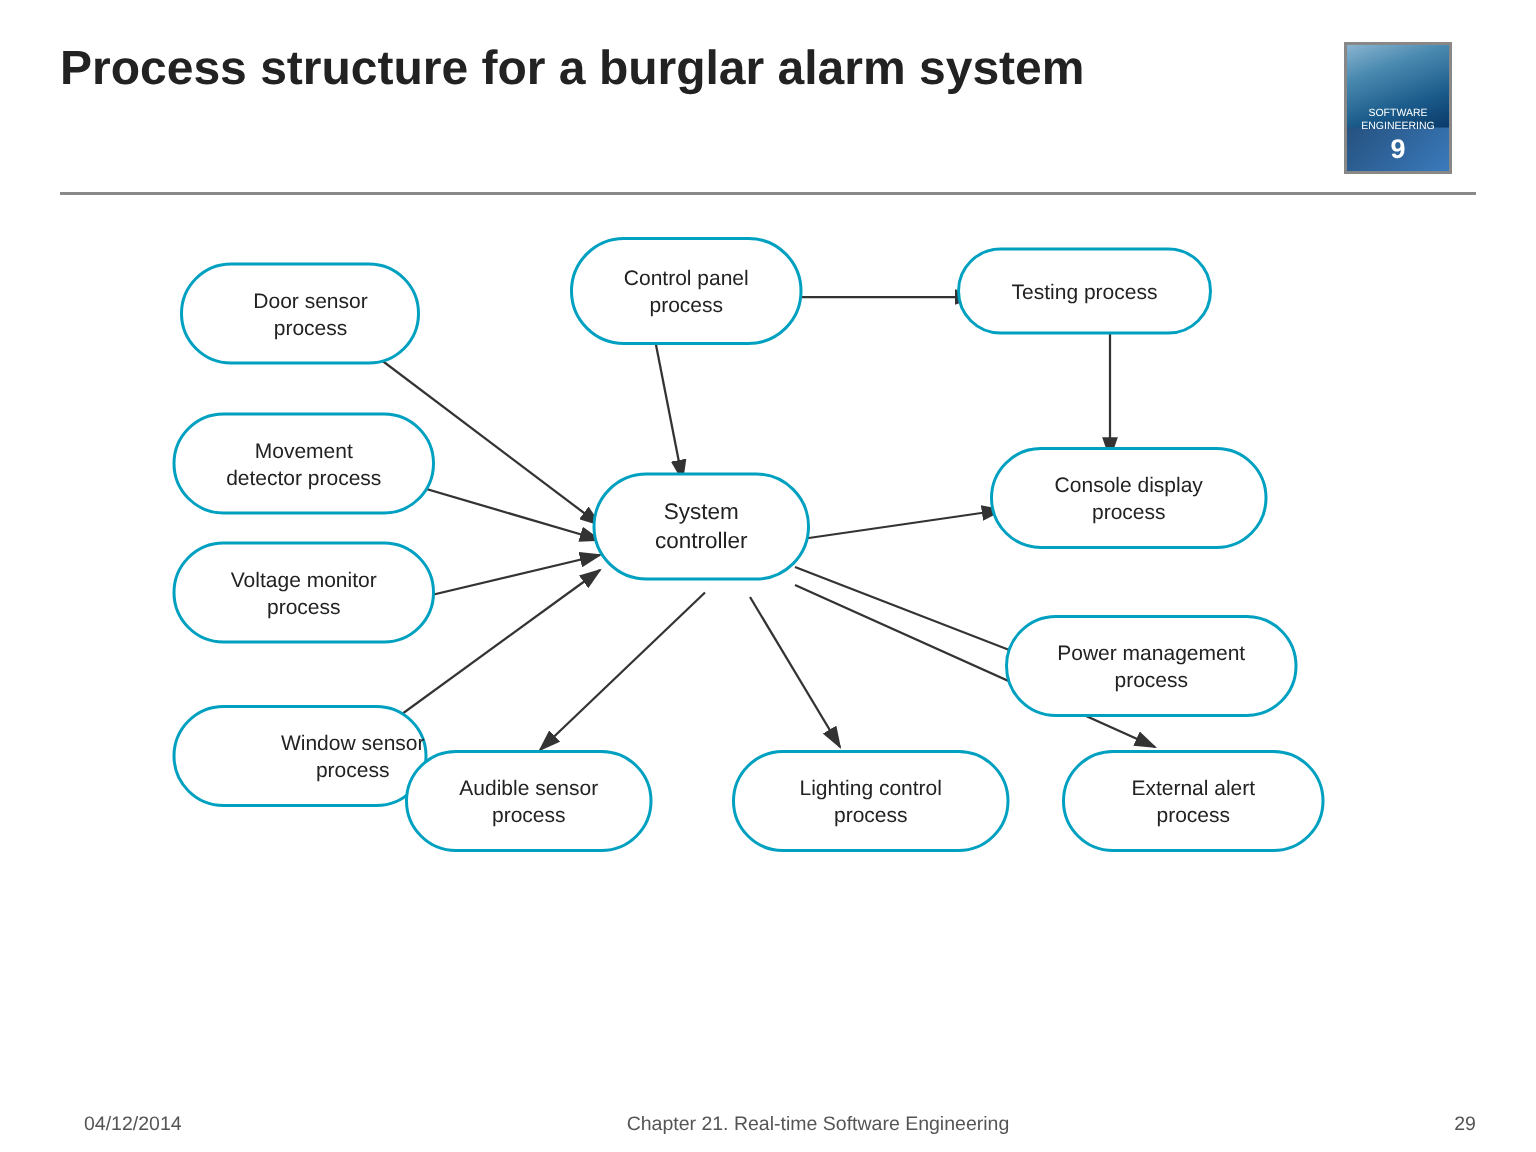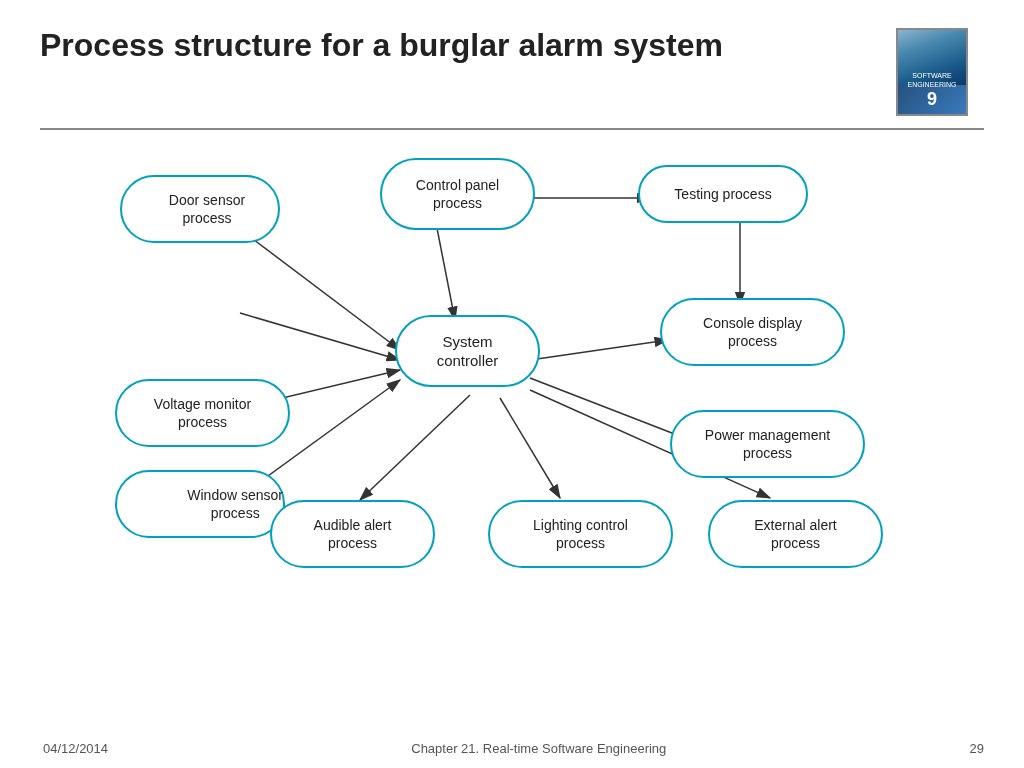--- a/index.html
+++ b/index.html
@@ -99,21 +99,21 @@
       top: 0; left: 0;
       width: 100%;
       height: 100%;
       pointer-events: none;
     }
 
     
     .footer {
       position: absolute;
       bottom: 0;
-      left: 3px;
+      left: 16px;
       right: 0;
       height: 40px;
       display: flex;
       align-items: center;
       justify-content: space-between;
       padding: 0 40px;
       font-size: 13px;
       color: #555;
     }
   </style>
@@ -162,22 +162,26 @@
     <line x1="460" y1="268" x2="520" y2="368" stroke="#333" stroke-width="1.5" marker-end="url(#arrow)"></line>
 
     <line x1="490" y1="260" x2="730" y2="368" stroke="#333" stroke-width="1.5" marker-end="url(#arrow)"></line>
   </svg>
 
   <div class="node" style="left:80px; top:45px; width:160px; height:68px;">
     <span style="white-space:pre-line;margin-left:14px;">Door sensor
 process</span>
   </div>
 
-
-  <div class="node" style="left:75px; top:249px; width:175px; height:68px;">
+  <div class="node" style="left:75px; top:145px; width:175px; height:68px;">
+    <span style="white-space:pre-line;">Movement
+detector process</span>
+  </div>
+
+  <div class="node" style="left:75px; top:231px; width:175px; height:68px;">
     <span style="white-space:pre-line;">Voltage monitor
 process</span>
   </div>
 
   <div class="node" style="left:75px; top:340px; width:170px; height:68px;justify-content:flex-end;">
     <span style="white-space:pre-line;">Window sensor
 process</span>
   </div>
 
   <div class="node" style="left:340px; top:28px; width:155px; height:72px;">
@@ -198,21 +202,21 @@
     <span style="white-space:pre-line;text-align:center;">Console display
 process</span>
   </div>
 
   <div class="node" style="left:630px; top:280px; width:195px; height:68px;">
     <span style="white-space:pre-line;">Power management
 process</span>
   </div>
 
   <div class="node" style="left:230px; top:370px; width:165px; height:68px;">
-    <span style="white-space:pre-line;">Audible alert
+    <span style="white-space:pre-line;">Audible sensor
 process</span>
   </div>
 
   <div class="node" style="left:448px; top:370px; width:185px; height:68px;">
     <span style="white-space:pre-line;text-align:center;">Lighting control
 process</span>
   </div>
 
   <div class="node" style="left:668px; top:370px; width:175px; height:68px;">
     <span style="white-space:pre-line;">External alert

